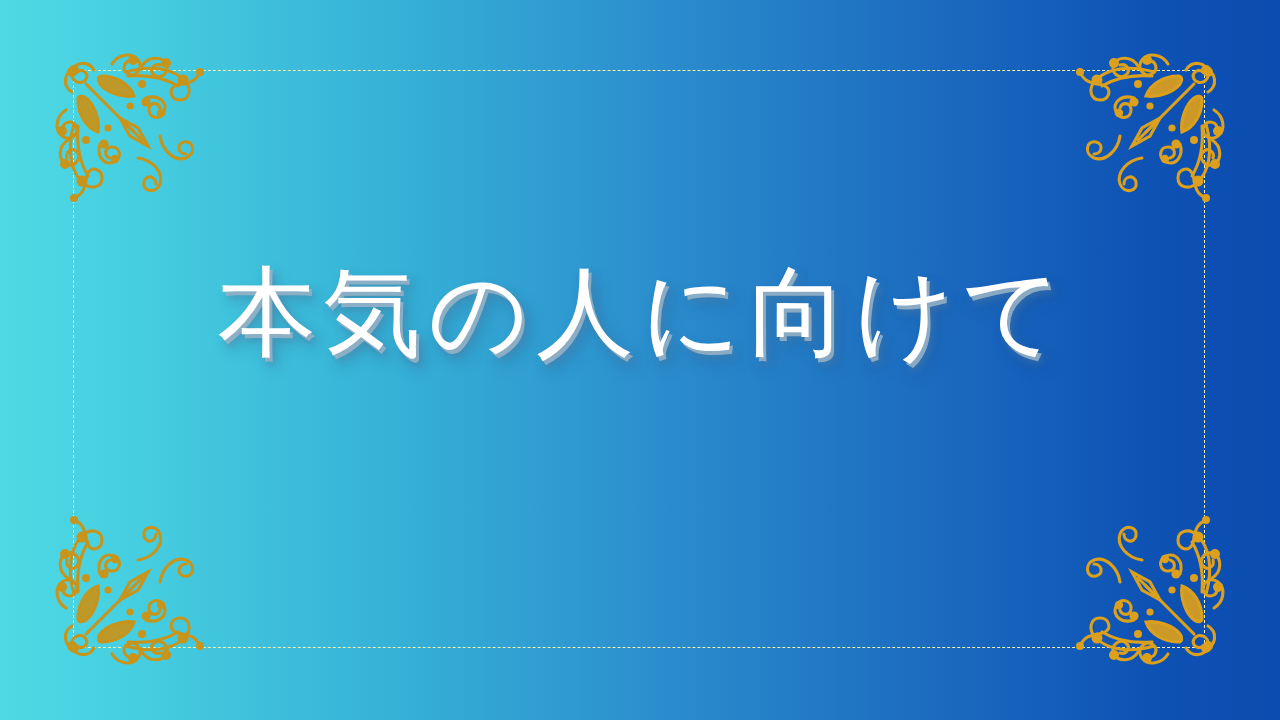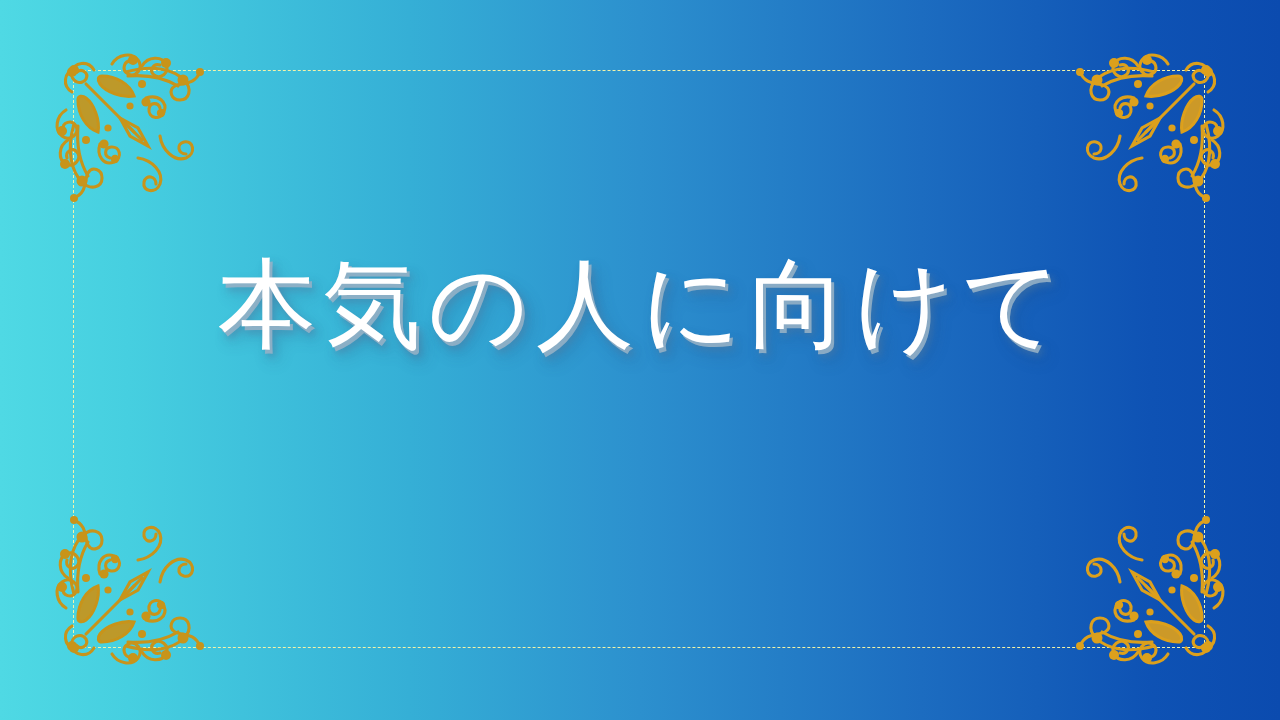--- a/index.html
+++ b/index.html
@@ -46,21 +46,21 @@
 
   #orn-tl { left: 42px;  top: 40px;  }
   #orn-tr { left: 1068px; top: 40px;  transform: scaleX(-1); }
   #orn-bl { left: 42px;  top: 508px; transform: scaleY(-1); }
   #orn-br { left: 1068px; top: 508px; transform: scale(-1, -1); }
 
   
   #title-wrap {
     position: absolute;
     left: 0;
-    top: 4px;
+    top: 12px;
     width: 1280px;
     height: 616px;
     display: flex;
     align-items: center;
     justify-content: center;
   }
   #title {
     margin: 0;
     font-family: "Liberation Serif", "DejaVu Serif", serif;
     font-size: 98px;

